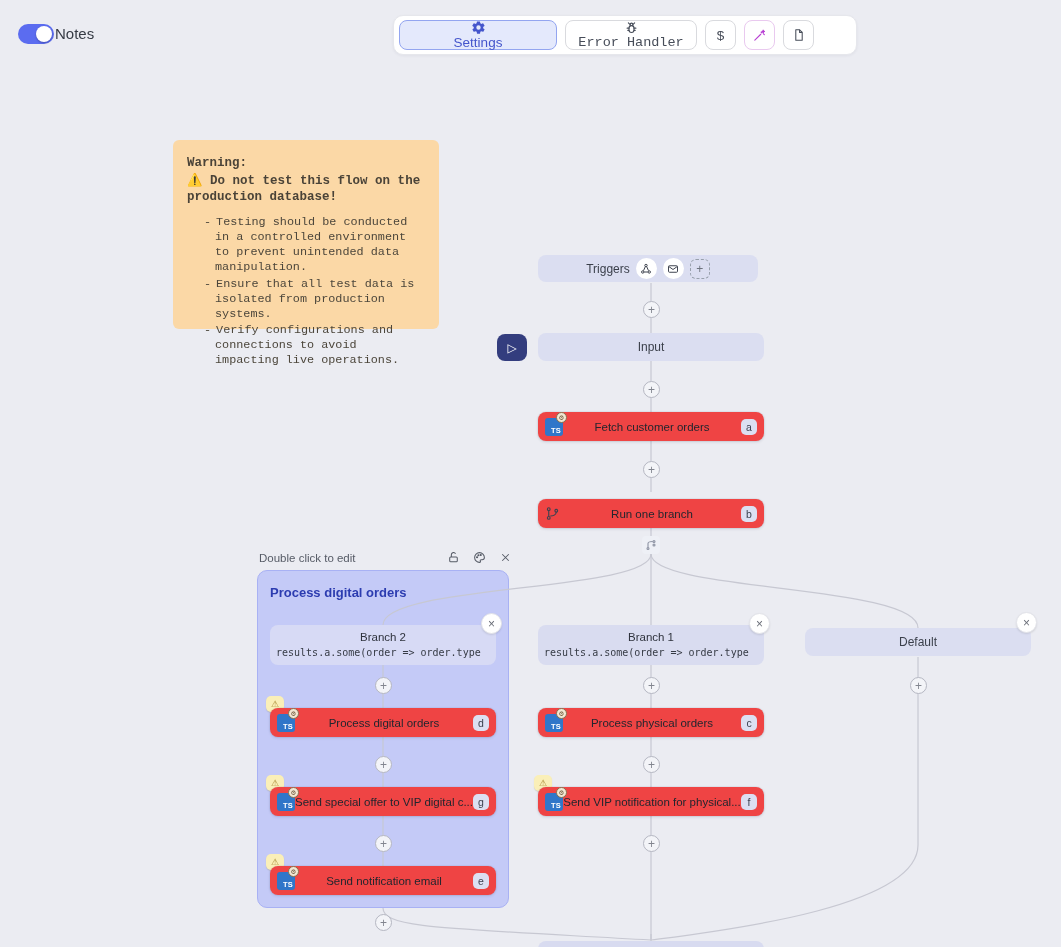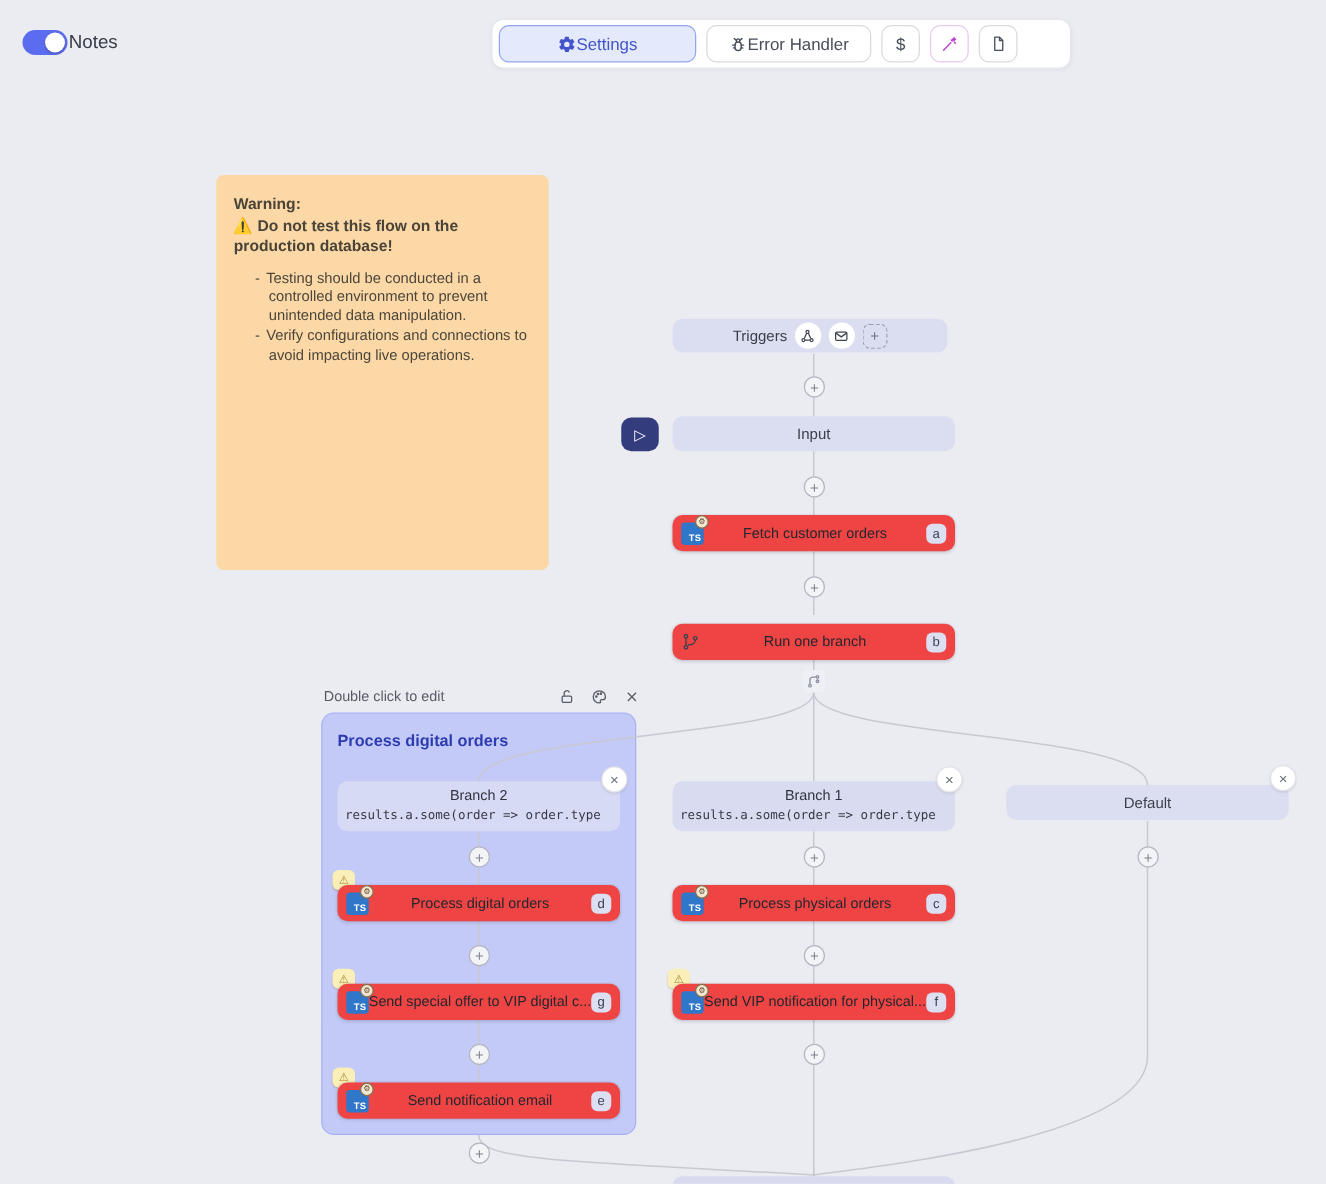--- a/index.html
+++ b/index.html
@@ -8,30 +8,30 @@
   .abs{position:absolute;}
   .z1{z-index:1}.z2{z-index:2}.z3{z-index:3}
 
   
   .toggle{left:18px;top:24px;width:36px;height:20px;border-radius:10px;background:#5b6cf0;cursor:pointer;}
   .toggle .knob{position:absolute;right:2px;top:2px;width:16px;height:16px;border-radius:50%;background:#fff;box-shadow:0 1px 2px rgba(0,0,0,.25);}
   .notes-label{left:55px;top:25px;font-size:15px;color:#363b45;}
 
   
   .toolbar{left:393px;top:15px;width:464px;height:40px;background:#fff;border:1px solid #e6e7ec;border-radius:10px;box-shadow:0 1px 3px rgba(30,35,60,.06);display:flex;align-items:center;padding:0 5px;gap:8px;box-sizing:border-box;}
-  .tbtn{height:30px;border-radius:8px;border:1px solid #d9dade;background:#fff;display:flex;align-items:center;justify-content:center;gap:0;font-size:13.5px;color:#474d59;cursor:pointer;box-sizing:border-box;}
+  .tbtn{height:30px;border-radius:8px;border:1px solid #d9dade;background:#fff;display:flex;align-items:center;justify-content:center;gap:0;font-size:13.5px;color:#474d59;cursor:pointer;box-sizing:border-box;flex-direction:column;}
   .tbtn.active{background:#e4e9fc;border-color:#93a5f0;color:#4455cc;}
   .tbtn.w-settings{width:158px;}
-  .tbtn.w-error{width:132px;}
+  .tbtn.w-error{width:132px;font-family:Liberation Mono, monospace;}
   .tbtn.sq{width:31px;}
   .tbtn.wand{border-color:#e9c9ef;color:#b83fd3;}
   .tbtn svg{display:block;}
 
   
-  .note{left:173px;top:140px;width:266px;height:316px;background:#fbd8a6;border-radius:6px;padding:16px 14px;box-sizing:border-box;color:#4a4338;}
+  .note{left:173px;top:140px;width:266px;height:189px;background:#fbd8a6;border-radius:6px;padding:16px 14px;box-sizing:border-box;color:#4a4338;font-family:Liberation Mono, monospace;}
   .note .ttl{font-weight:bold;font-size:12.5px;line-height:1.25;}
   .note .alert{font-weight:bold;font-size:12.5px;line-height:1.3;margin-top:1px;}
   .note .emoji{color:#d9971e;}
   .note ul{margin:10px 0 0 0;padding:0 0 0 28px;list-style:none;}
   .note li{font-size:11.8px;line-height:1.28;margin-bottom:1px;text-indent:-11px;color:#4c463b;}
   .note li::before{content:"-";margin-right:5px;}
 
   
   .lavbar{background:#dbdef1;border-radius:8px;display:flex;align-items:center;justify-content:center;font-size:12px;color:#3a3f4a;}
   .fnode{background:#ef4444;border-radius:8px;box-shadow:0 1px 3px rgba(35,40,70,.14),0 0 0 1px rgba(35,40,70,.04);display:flex;align-items:center;padding:0 7px;box-sizing:border-box;}
@@ -135,20 +135,21 @@
           </svg>
         </span>
     </div>
   </div>
 
   <div class="abs z3 note">
     <div class="ttl">Warning:</div>
     <div class="alert"><span class="emoji">⚠️</span> <span>Do not test this flow on the production database!</span></div>
     <ul>
       <li>Testing should be conducted in a controlled environment to prevent unintended data manipulation.</li>
+      <li>Ensure that all test data is isolated from production systems.</li>
       <li>Verify configurations and connections to avoid impacting live operations.</li>
     </ul>
   </div>
 
   <div class="abs z3 lavbar" style="left:538px;top:255px;width:220px;height:27px;gap:6px;">
     <span>Triggers</span>
     <span class="trig-ic">
         <svg class="icon" width="12" height="12" viewBox="0 0 24 24" fill="none" stroke="currentColor" stroke-width="2">
           <circle cx="12" cy="5" r="2.4"></circle>
           <circle cx="5.5" cy="18" r="2.4"></circle>

